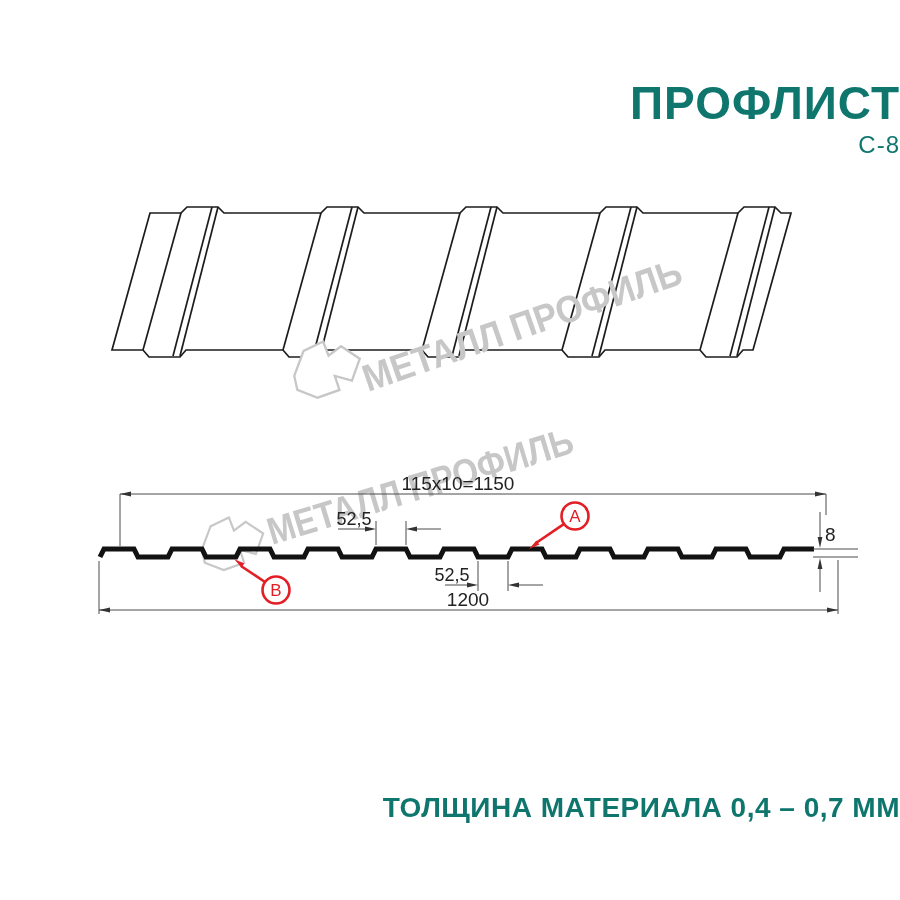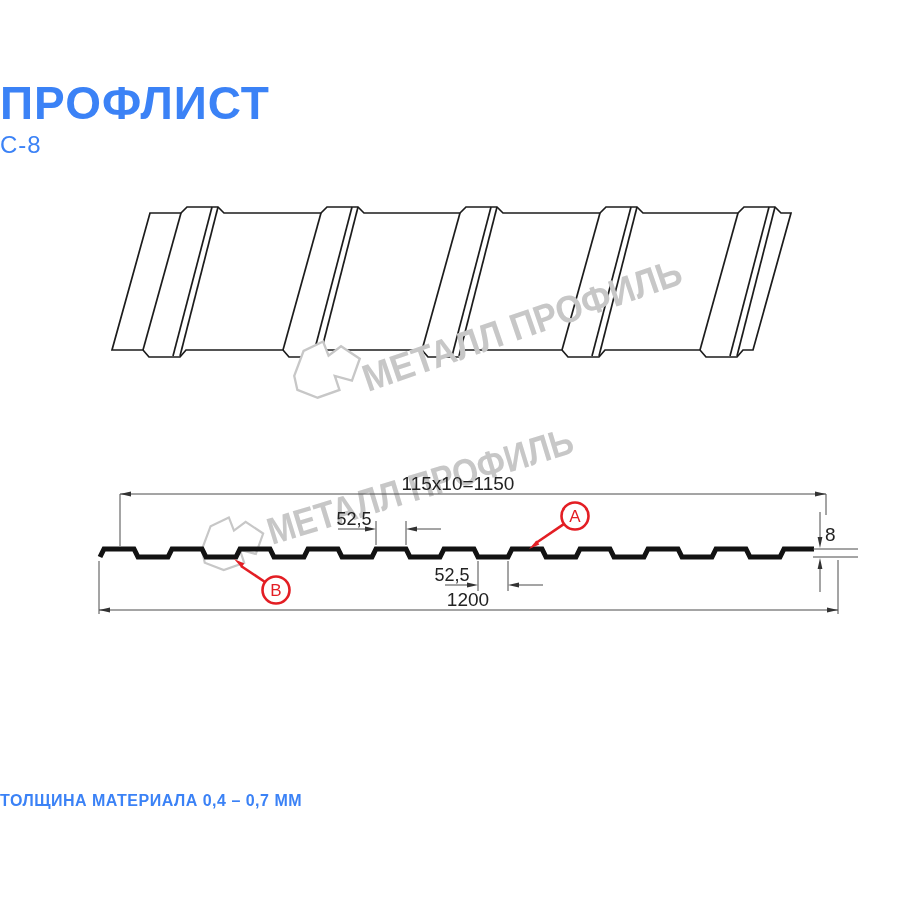--- a/index.html
+++ b/index.html
@@ -1,23 +1,23 @@
 <!DOCTYPE html>
 <html><head>
 <meta charset="utf-8">
 <style>
   html,body{margin:0;padding:0;background:#fff;}
   #stage{
     position:relative;width:900px;height:900px;background:#fff;overflow:hidden;
     font-family:"Liberation Sans","DejaVu Sans",sans-serif;
   }
-  .abs{position:absolute;left:0;width:100%;text-align:left;color:#3b82f6;}
+  .abs{position:absolute;left:0;width:100%;text-align:right;color:#0f766e;}
   #title{top:76px;font-size:46px;font-weight:700;letter-spacing:1px;}
   #subtitle{top:131px;font-size:24px;font-weight:400;letter-spacing:1px;}
-  #caption{top:792px;font-size:16px;font-weight:600;letter-spacing:0.5px;}
+  #caption{top:792px;font-size:28px;font-weight:600;letter-spacing:0.5px;}
   svg{position:absolute;top:0;left:0;}
   .thin{stroke:#4a4a4a;stroke-width:1;fill:none;}
   .arrow{fill:#333;stroke:none;}
   .dimtxt{font-size:19px;fill:#222;font-weight:400;}
   .line3d{stroke:#1c1c1c;stroke-width:1.7;fill:none;}
   .wmtxt{font-size:38px;font-weight:700;fill:#c7c7c7;}
   .red{stroke:#e31e24;fill:none;stroke-width:2.6;}
   .redtxt{fill:#e31e24;font-size:17px;font-weight:400;}
 </style>
 </head>

